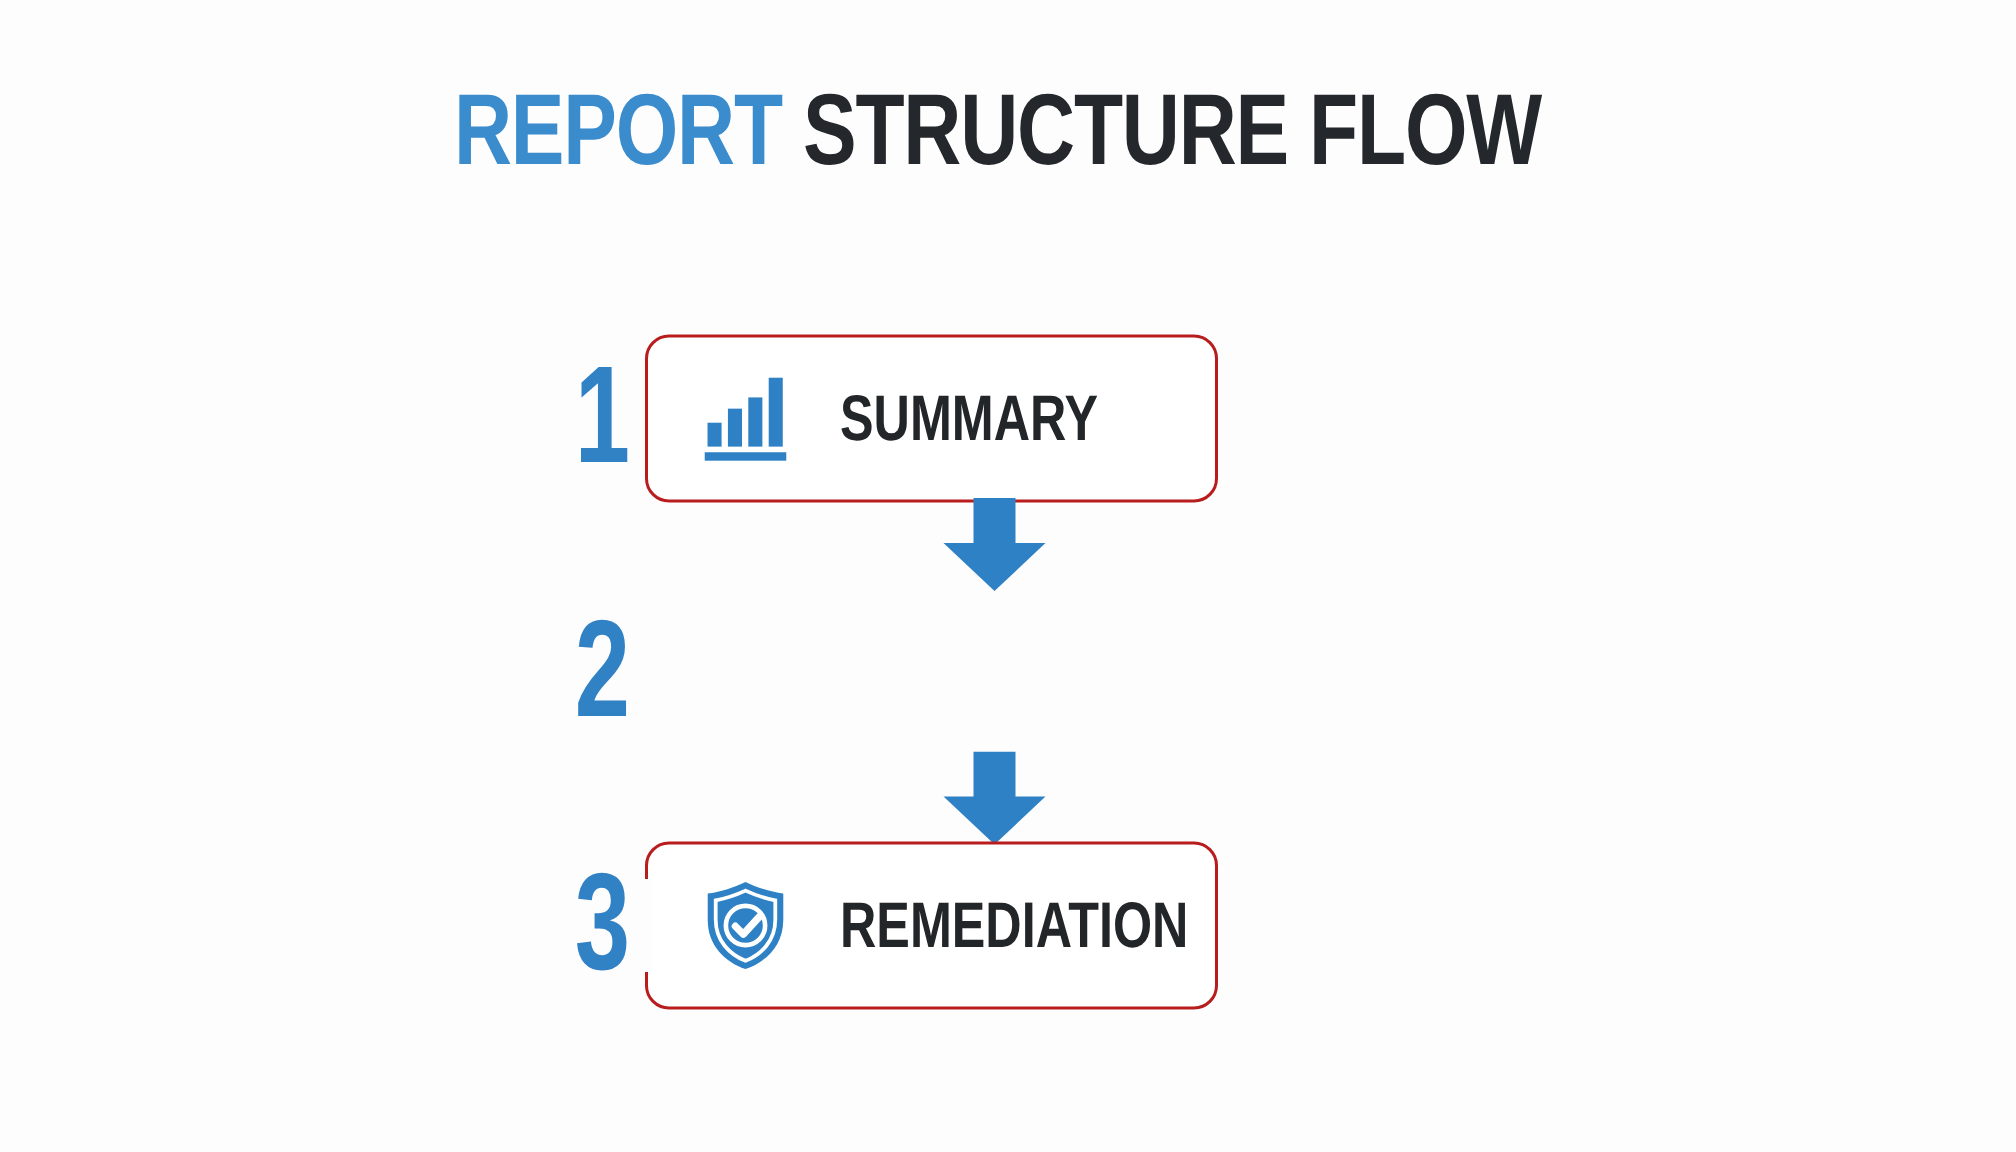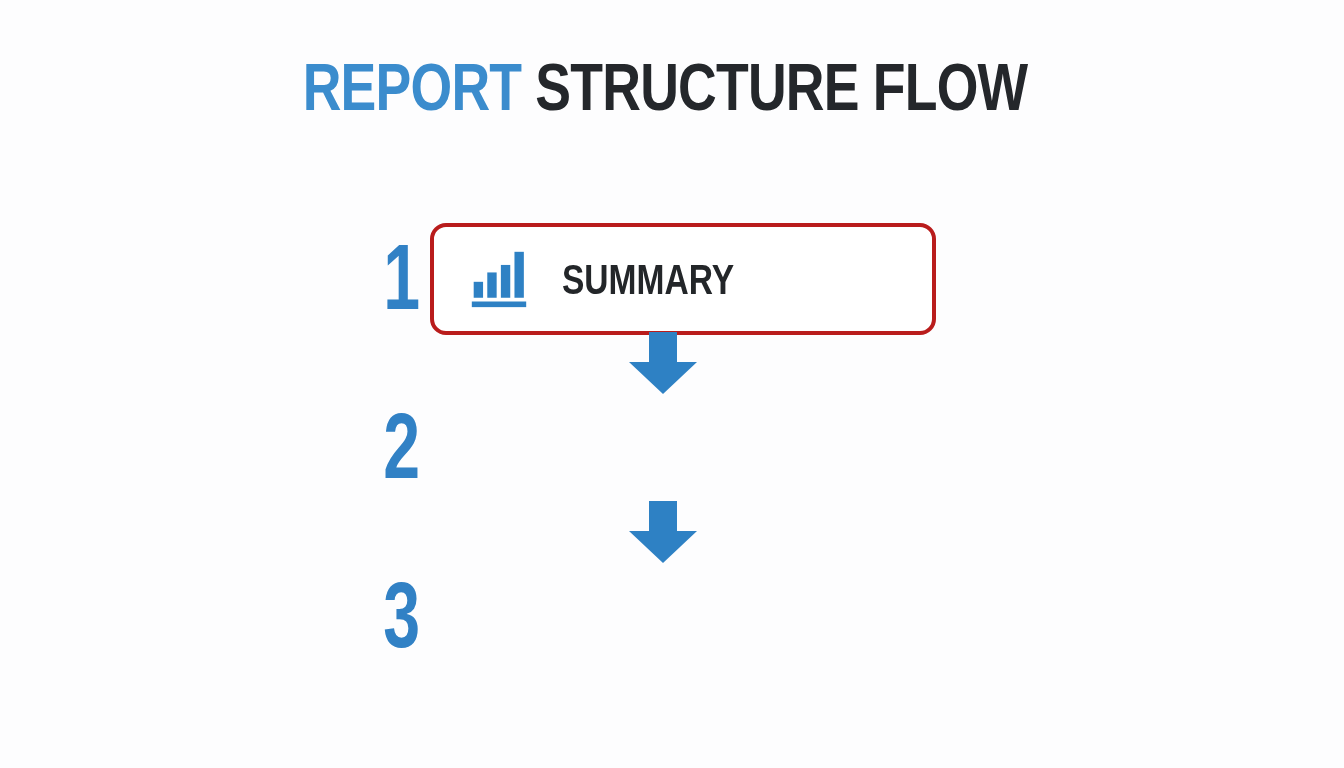--- a/index.html
+++ b/index.html
@@ -35,23 +35,23 @@
     text-align: right;
     font-size: 92px;
     font-weight: 700;
     color: #3181c5;
     transform: scaleX(0.72);
     transform-origin: right center;
   }
   .box {
     position: absolute;
     left: 430px;
-    width: 506px; height: 112px;
+    width: 382px; height: 112px;
     background: #ffffff;
-    border: 4px solid #b91c1c;
+    border: 2px solid #b91c1c;
     border-radius: 16px;
     display: flex;
     align-items: center;
     padding-left: 34px;
     gap: 32px;
   }
   .notch {
     position: absolute;
     left: -7px; top: 50%;
     transform: translateY(-50%);
@@ -108,14 +108,26 @@
   </svg>
 
   <div class="step-num top2">2</div>
 
   <svg class="arrow arrow2" viewBox="0 0 72 62">
     <rect x="22" y="0" width="28" height="32" fill="#2e81c4"></rect>
     <polygon points="2,30 70,30 36,62" fill="#2e81c4"></polygon>
   </svg>
 
   <div class="step-num top3">3</div>
+  <div class="box top3">
+    <span class="notch"></span>
+    <span class="icon-wrap">
+      <svg width="62" height="62" viewBox="0 0 64 64">
+        <path d="M32 2 C40 6 50 9 58 10 L58 28 C58 46 46 57 32 62 C18 57 6 46 6 28 L6 10 C14 9 24 6 32 2 Z" fill="#2e81c4"></path>
+        <path d="M32 8 C38.5 11 46 13.5 52.5 14.7 L52.5 28 C52.5 42.5 43 51.8 32 56.3 C21 51.8 11.5 42.5 11.5 28 L11.5 14.7 C18 13.5 25.5 11 32 8 Z" fill="none" stroke="#ffffff" stroke-width="2.6"></path>
+        <circle cx="32" cy="32" r="13.5" fill="none" stroke="#ffffff" stroke-width="3.2"></circle>
+        <path d="M25 32.5 L30.5 38 L42 25.5" fill="none" stroke="#ffffff" stroke-width="5" stroke-linecap="round" stroke-linejoin="round"></path>
+      </svg>
+    </span>
+    <span class="box-label">REMEDIATION</span>
+  </div>
 
 </div>
 
 </body></html>

